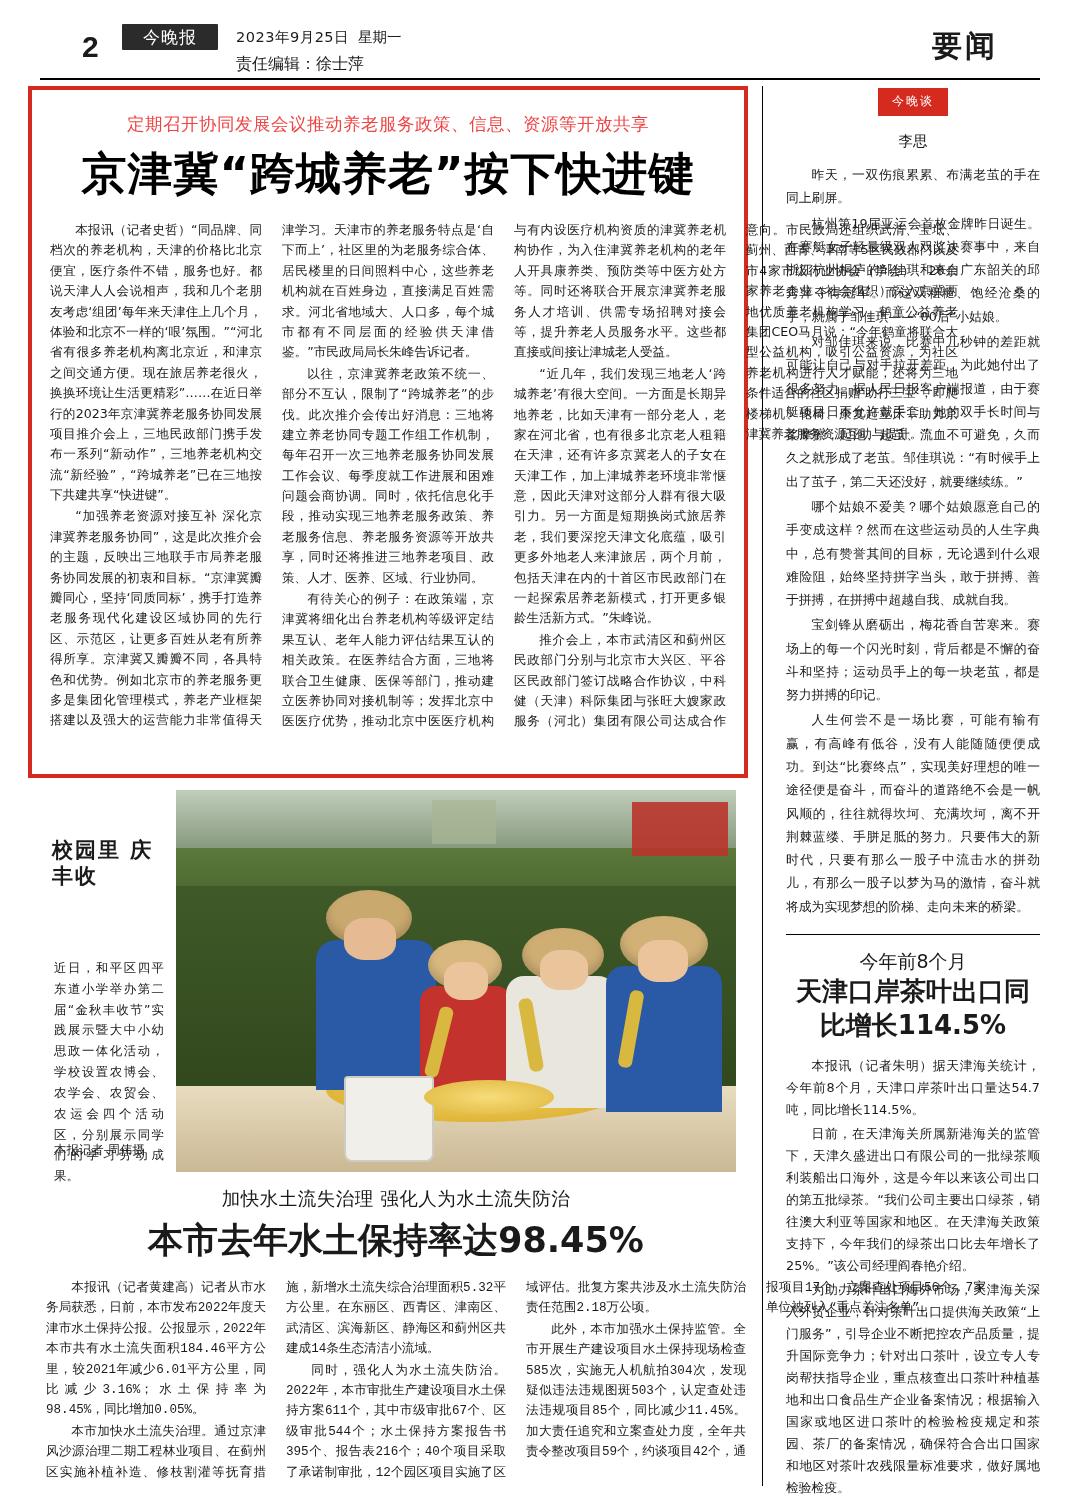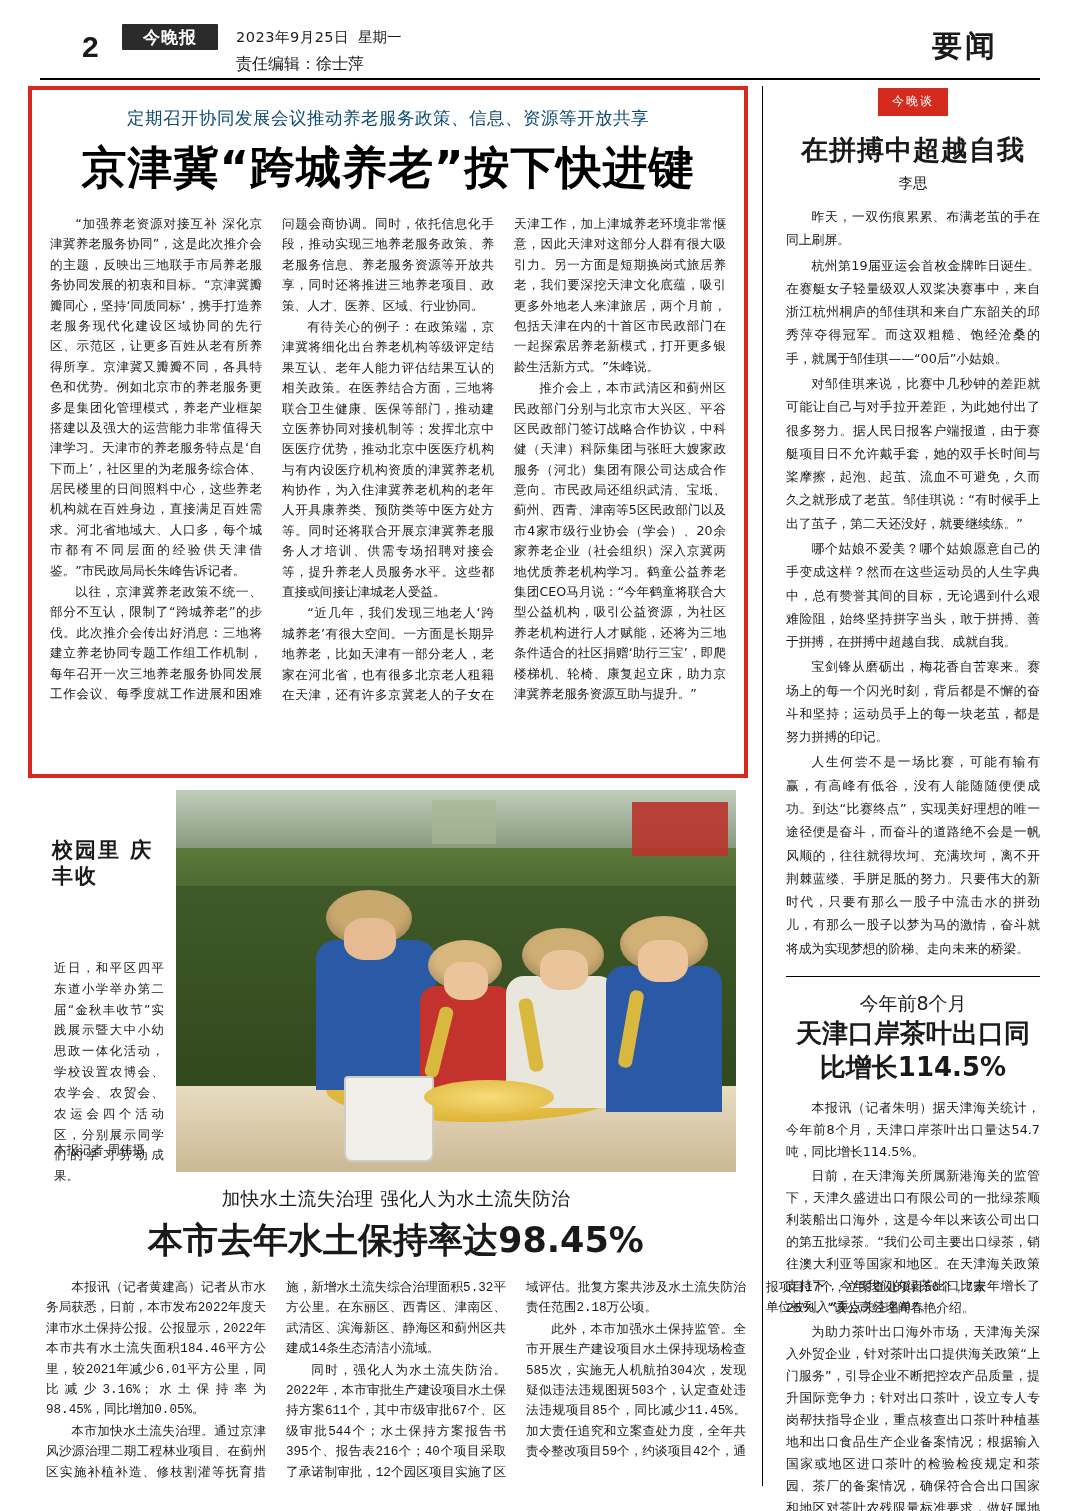--- a/index.html
+++ b/index.html
@@ -46,21 +46,20 @@
     width: 96px;
     height: 26px;
     background: #2b2b2b;
     color: #fff;
     font-size: 17px;
     letter-spacing: 1px;
     text-align: center;
     line-height: 26px;
     font-family: "DejaVu Sans", sans-serif;
     border-radius: 1px;
-    font-weight: bold;
   }
   .date-line {
     position: absolute;
     left: 196px;
     top: 6px;
     font-size: 14.5px;
     font-family: "DejaVu Sans", sans-serif;
     letter-spacing: 0.5px;
   }
   .weekday {
@@ -105,23 +104,23 @@
     height: 692px;
     border: 4px solid #d52b1e;
     box-sizing: border-box;
     padding: 16px 18px 10px 18px;
   }
   .shoulder {
     text-align: center;
     font-size: 17.5px;
     font-family: "DejaVu Sans", sans-serif;
     letter-spacing: 0.5px;
-    margin-top: 0;
+    margin-top: 6px;
     margin-bottom: 8px;
-    color: #0c4a6e;
+    color: #ef4444;
   }
   .headline {
     text-align: center;
     font-size: 45px;
     font-weight: bold;
     font-family: "DejaVu Sans", sans-serif;
     letter-spacing: 1px;
     margin: 2px 0 16px 0;
     color: #000;
   }
@@ -324,20 +323,21 @@
     <div class="weekday">星期一</div>
     <div class="editor-line">责任编辑：徐士萍</div>
     <div class="section-title">要闻</div>
   </div>
   <div class="rule-top"></div>
 
   <div class="main-block">
     <div class="shoulder">定期召开协同发展会议推动养老服务政策、信息、资源等开放共享</div>
     <div class="headline">京津冀“跨城养老”按下快进键</div>
     <div class="cols3">
+      <p>本报讯（记者史哲）“同品牌、同档次的养老机构，天津的价格比北京便宜，医疗条件不错，服务也好。都说天津人人会说相声，我和几个老朋友考虑‘组团’每年来天津住上几个月，体验和北京不一样的‘哏’氛围。”“河北省有很多养老机构离北京近，和津京之间交通方便。现在旅居养老很火，换换环境让生活更精彩”……在近日举行的2023年京津冀养老服务协同发展项目推介会上，三地民政部门携手发布一系列“新动作”，三地养老机构交流“新经验”，“跨城养老”已在三地按下共建共享“快进键”。</p>
       <p>“加强养老资源对接互补 深化京津冀养老服务协同”，这是此次推介会的主题，反映出三地联手市局养老服务协同发展的初衷和目标。“京津冀瓣瓣同心，坚持‘同质同标’，携手打造养老服务现代化建设区域协同的先行区、示范区，让更多百姓从老有所养得所享。京津冀又瓣瓣不同，各具特色和优势。例如北京市的养老服务更多是集团化管理模式，养老产业框架搭建以及强大的运营能力非常值得天津学习。天津市的养老服务特点是‘自下而上’，社区里的为老服务综合体、居民楼里的日间照料中心，这些养老机构就在百姓身边，直接满足百姓需求。河北省地域大、人口多，每个城市都有不同层面的经验供天津借鉴。”市民政局局长朱峰告诉记者。</p>
       <p>以往，京津冀养老政策不统一、部分不互认，限制了“跨城养老”的步伐。此次推介会传出好消息：三地将建立养老协同专题工作组工作机制，每年召开一次三地养老服务协同发展工作会议、每季度就工作进展和困难问题会商协调。同时，依托信息化手段，推动实现三地养老服务政策、养老服务信息、养老服务资源等开放共享，同时还将推进三地养老项目、政策、人才、医养、区域、行业协同。</p>
       <p>有待关心的例子：在政策端，京津冀将细化出台养老机构等级评定结果互认、老年人能力评估结果互认的相关政策。在医养结合方面，三地将联合卫生健康、医保等部门，推动建立医养协同对接机制等；发挥北京中医医疗优势，推动北京中医医疗机构与有内设医疗机构资质的津冀养老机构协作，为入住津冀养老机构的老年人开具康养类、预防类等中医方处方等。同时还将联合开展京津冀养老服务人才培训、供需专场招聘对接会等，提升养老人员服务水平。这些都直接或间接让津城老人受益。</p>
       <p>“近几年，我们发现三地老人‘跨城养老’有很大空间。一方面是长期异地养老，比如天津有一部分老人，老家在河北省，也有很多北京老人租籍在天津，还有许多京冀老人的子女在天津工作，加上津城养老环境非常惬意，因此天津对这部分人群有很大吸引力。另一方面是短期换岗式旅居养老，我们要深挖天津文化底蕴，吸引更多外地老人来津旅居，两个月前，包括天津在内的十首区市民政部门在一起探索居养老新模式，打开更多银龄生活新方式。”朱峰说。</p>
       <p>推介会上，本市武清区和蓟州区民政部门分别与北京市大兴区、平谷区民政部门签订战略合作协议，中科健（天津）科际集团与张旺大嫂家政服务（河北）集团有限公司达成合作意向。市民政局还组织武清、宝坻、蓟州、西青、津南等5区民政部门以及市4家市级行业协会（学会）、20余家养老企业（社会组织）深入京冀两地优质养老机构学习。鹤童公益养老集团CEO马月说：“今年鹤童将联合大型公益机构，吸引公益资源，为社区养老机构进行人才赋能，还将为三地条件适合的社区捐赠‘助行三宝’，即爬楼梯机、轮椅、康复起立床，助力京津冀养老服务资源互助与提升。”</p>
     </div>
   </div>
 
   <div class="photo-block">
     <div class="photo-caption-title">校园里 庆丰收</div>
@@ -390,21 +390,20 @@
       <p>此外，本市加强水土保持监管。全市开展生产建设项目水土保持现场检查585次，实施无人机航拍304次，发现疑似违法违规图斑503个，认定查处违法违规项目85个，同比减少11.45%。加大责任追究和立案查处力度，全年共责令整改项目59个，约谈项目42个，通报项目17个，立案查处项目56个，7家单位被列入“重点关注名单”。</p>
     </div>
   </div>
 
   <div class="vdiv"></div>
 
   <div class="rightcol">
     <div class="badge-wrap">
       <span class="badge">今晚谈</span>
     </div>
-    <div class="r-title">在拼搏中超越自我</div>
     <div class="r-author">李思</div>
     <div class="r-body">
       <p>昨天，一双伤痕累累、布满老茧的手在同上刷屏。</p>
       <p>杭州第19届亚运会首枚金牌昨日诞生。在赛艇女子轻量级双人双桨决赛事中，来自浙江杭州桐庐的邹佳琪和来自广东韶关的邱秀萍夺得冠军。而这双粗糙、饱经沧桑的手，就属于邹佳琪——“00后”小姑娘。</p>
       <p>对邹佳琪来说，比赛中几秒钟的差距就可能让自己与对手拉开差距，为此她付出了很多努力。据人民日报客户端报道，由于赛艇项目日不允许戴手套，她的双手长时间与桨摩擦，起泡、起茧、流血不可避免，久而久之就形成了老茧。邹佳琪说：“有时候手上出了茧子，第二天还没好，就要继续练。”</p>
       <p>哪个姑娘不爱美？哪个姑娘愿意自己的手变成这样？然而在这些运动员的人生字典中，总有赞誉其间的目标，无论遇到什么艰难险阻，始终坚持拼字当头，敢于拼搏、善于拼搏，在拼搏中超越自我、成就自我。</p>
       <p>宝剑锋从磨砺出，梅花香自苦寒来。赛场上的每一个闪光时刻，背后都是不懈的奋斗和坚持；运动员手上的每一块老茧，都是努力拼搏的印记。</p>
       <p>人生何尝不是一场比赛，可能有输有赢，有高峰有低谷，没有人能随随便便成功。到达“比赛终点”，实现美好理想的唯一途径便是奋斗，而奋斗的道路绝不会是一帆风顺的，往往就得坎坷、充满坎坷，离不开荆棘蓝缕、手胼足胝的努力。只要伟大的新时代，只要有那么一股子中流击水的拼劲儿，有那么一股子以梦为马的激情，奋斗就将成为实现梦想的阶梯、走向未来的桥梁。</p>
     </div>
 

